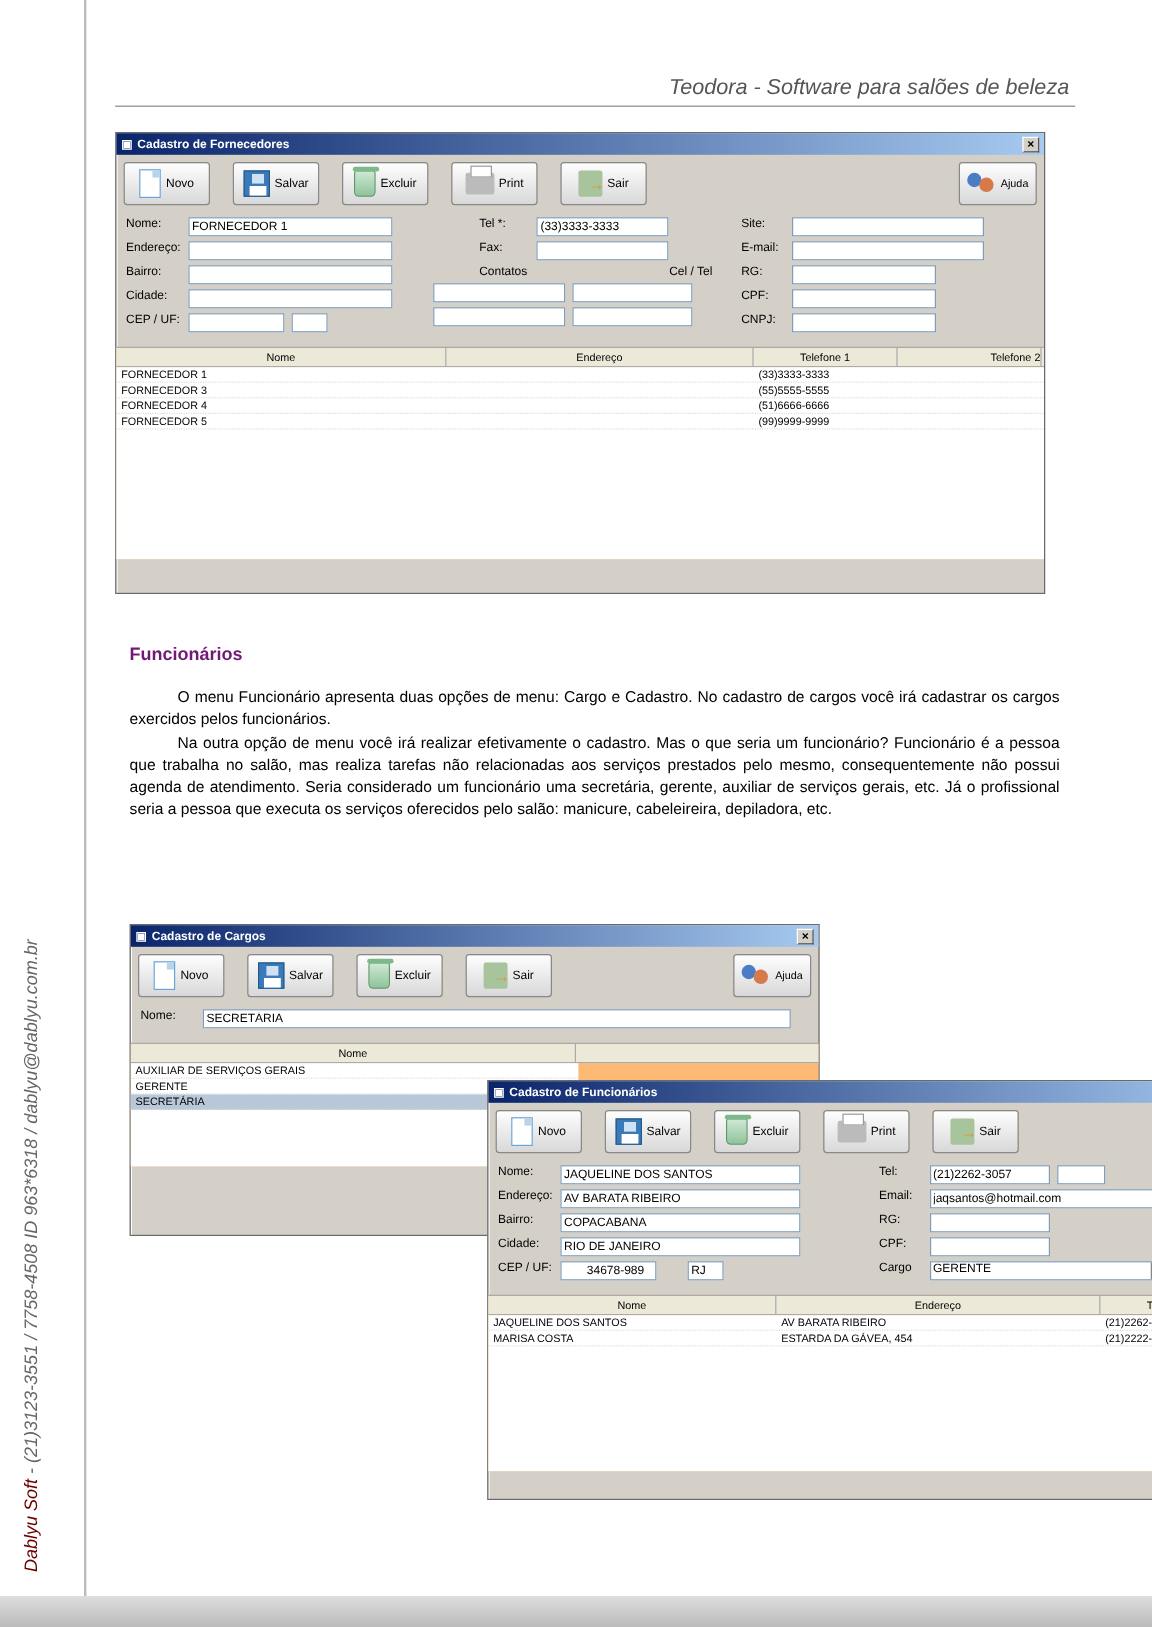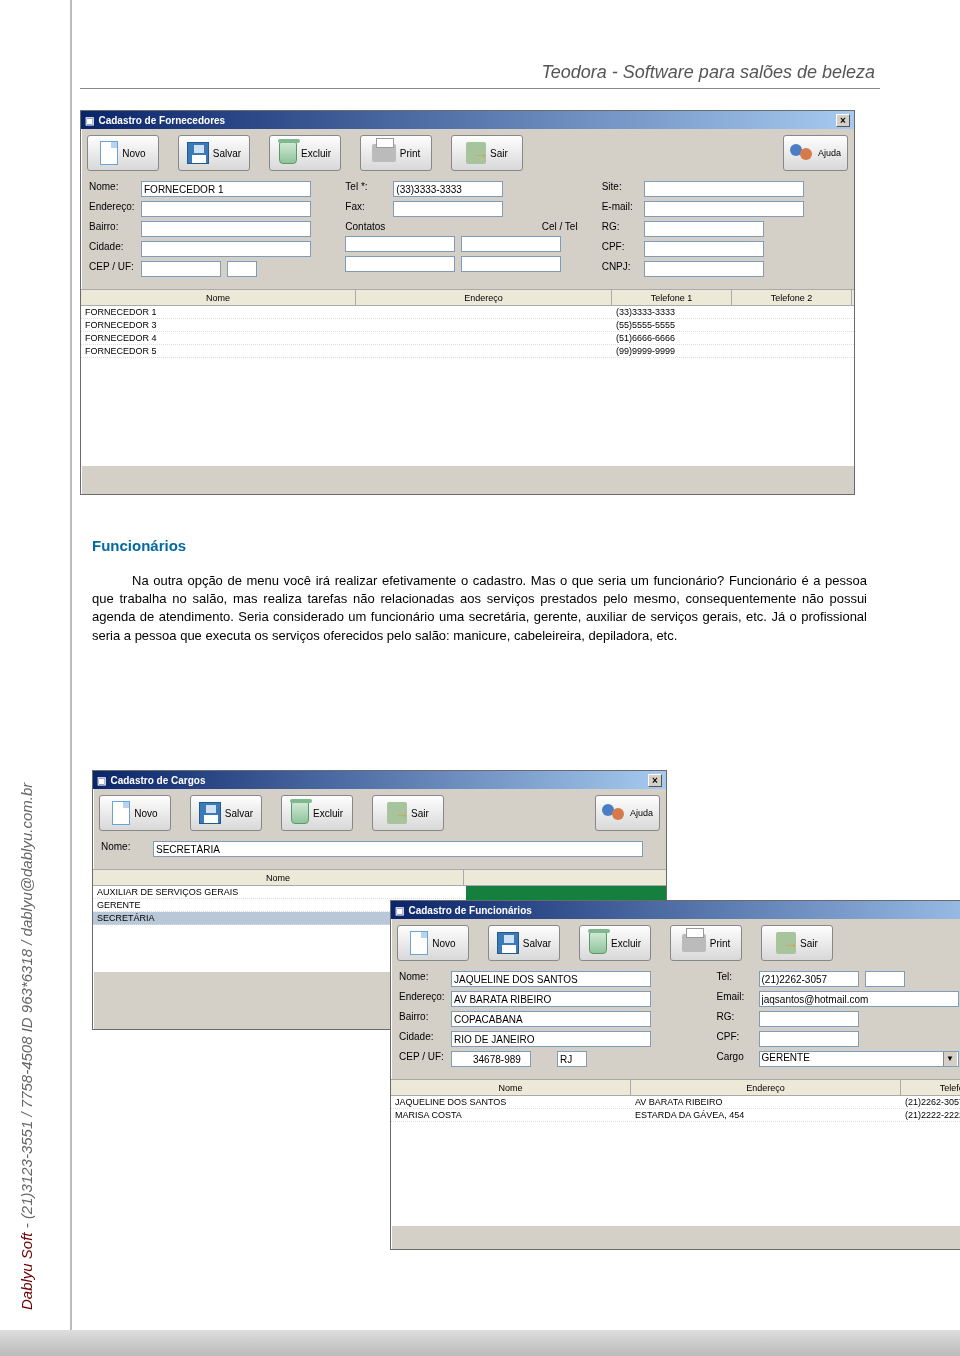--- a/index.html
+++ b/index.html
@@ -6,21 +6,21 @@
   body {
     font-family: Arial, sans-serif;
     background: #fff;
     width: 960px;
     height: 1356px;
     position: relative;
     overflow: hidden;
   }
   .page {
     position: absolute;
-    left: 80px;
+    left: 96px;
     top: 0;
     width: 815px;
     height: 1183px;
     background: #fff;
   }
   .header-line {
     position: absolute;
     top: 88px;
     left: 0;
     width: 800px;
@@ -135,32 +135,32 @@
   .ico.print { width: 24px; height: 18px; background: #bbb; border-radius: 2px; position: relative; }
   .ico.print::before { content: ""; position: absolute; top: -6px; left: 4px; width: 16px; height: 8px; background: #fff; border: 1px solid #999; }
   .ico.exit { width: 20px; height: 22px; background: #a8c49d; border-radius: 2px; position: relative; }
   .ico.exit::after { content: "→"; position: absolute; left: 8px; top: 3px; color: #d99a3a; font-size: 14px; font-weight: bold; }
   .ico.help { width: 24px; height: 22px; position: relative; }
   .ico.help::before { content: ""; position: absolute; width: 12px; height: 12px; border-radius: 50%; background: #4a7dc4; left: 0; top: 2px; }
   .ico.help::after { content: ""; position: absolute; width: 12px; height: 12px; border-radius: 50%; background: #d67a4a; left: 10px; top: 6px; }
   .frm { padding: 4px 8px; }
   .frow { display: flex; margin-bottom: 4px; }
   .flabel { font-size: 10px; width: 52px; }
-  .flabel.w2 { width: 48px; }
+  .flabel.w2 { width: 48px; margin-left: 38px; }
   .flabel.w3 { width: 42px; }
   .finput {
     border: 1px solid #7f9db9;
     background: #fff;
     height: 16px;
     padding: 0 2px;
     font-size: 10px;
     font-family: Arial, sans-serif;
   }
   .grid-section {
-    background: #15803d;
+    background: #fdba74;
     border-top: 1px solid #aaa;
     margin-top: 4px;
   }
   .grid-hdr {
     display: flex;
     background: #ece9d8;
     border-bottom: 1px solid #aaa;
     height: 16px;
   }
   .grid-hdr .gcol {
@@ -173,23 +173,23 @@
   .grid-row .gcol { padding-left: 4px; line-height: 13px; white-space: nowrap; overflow: hidden; }
   .grid-row.selected { background: #b8c8d8; }
   .grid-body { background: #fff; }
   .win1 { left: 0; top: 110px; width: 775px; height: 385px; }
   .win1 .cols { display: flex; gap: 12px; }
   .win1 .col { flex: 1; }
   .win1 .grid-body { height: 160px; }
   .win1 .gc-nome { width: 275px; }
   .win1 .gc-end { width: 256px; }
   .win1 .gc-t1 { width: 120px; }
-  .win1 .gc-t2 { width: 120px; }
+  .win1 .gc-t2 { width: 120px; text-align: right; }
   .section-title {
-    color: #0369a1;
+    color: #701a75;
     font-size: 15px;
     font-weight: bold;
     font-family: Arial, sans-serif;
   }
   .body-text {
     font-size: 13px;
     line-height: 1.4;
     color: #000;
     text-align: justify;
     font-family: Arial, sans-serif;
@@ -382,20 +382,21 @@
             <div class="gcol gc-t2"></div>
           </div>
         </div>
     </div>
   </div>
 
   <div class="text-block">
     <div class="section-title">Funcionários</div>
     <br>
     <div class="body-text">
+      <p>O menu Funcionário apresenta duas opções de menu: Cargo e Cadastro. No cadastro de cargos você irá cadastrar os cargos exercidos pelos funcionários.</p>
       <p>Na outra opção de menu você irá realizar efetivamente o cadastro. Mas o que seria um funcionário? Funcionário é a pessoa que trabalha no salão, mas realiza tarefas não relacionadas aos serviços prestados pelo mesmo, consequentemente não possui agenda de atendimento. Seria considerado um funcionário uma secretária, gerente, auxiliar de serviços gerais, etc. Já o profissional seria a pessoa que executa os serviços oferecidos pelo salão: manicure, cabeleireira, depiladora, etc.</p>
     </div>
   </div>
 
   <div class="window win2">
     <div class="titlebar">
       <span class="title">
           <span>▣</span>
           <span>Cadastro de Cargos</span>
         </span>

